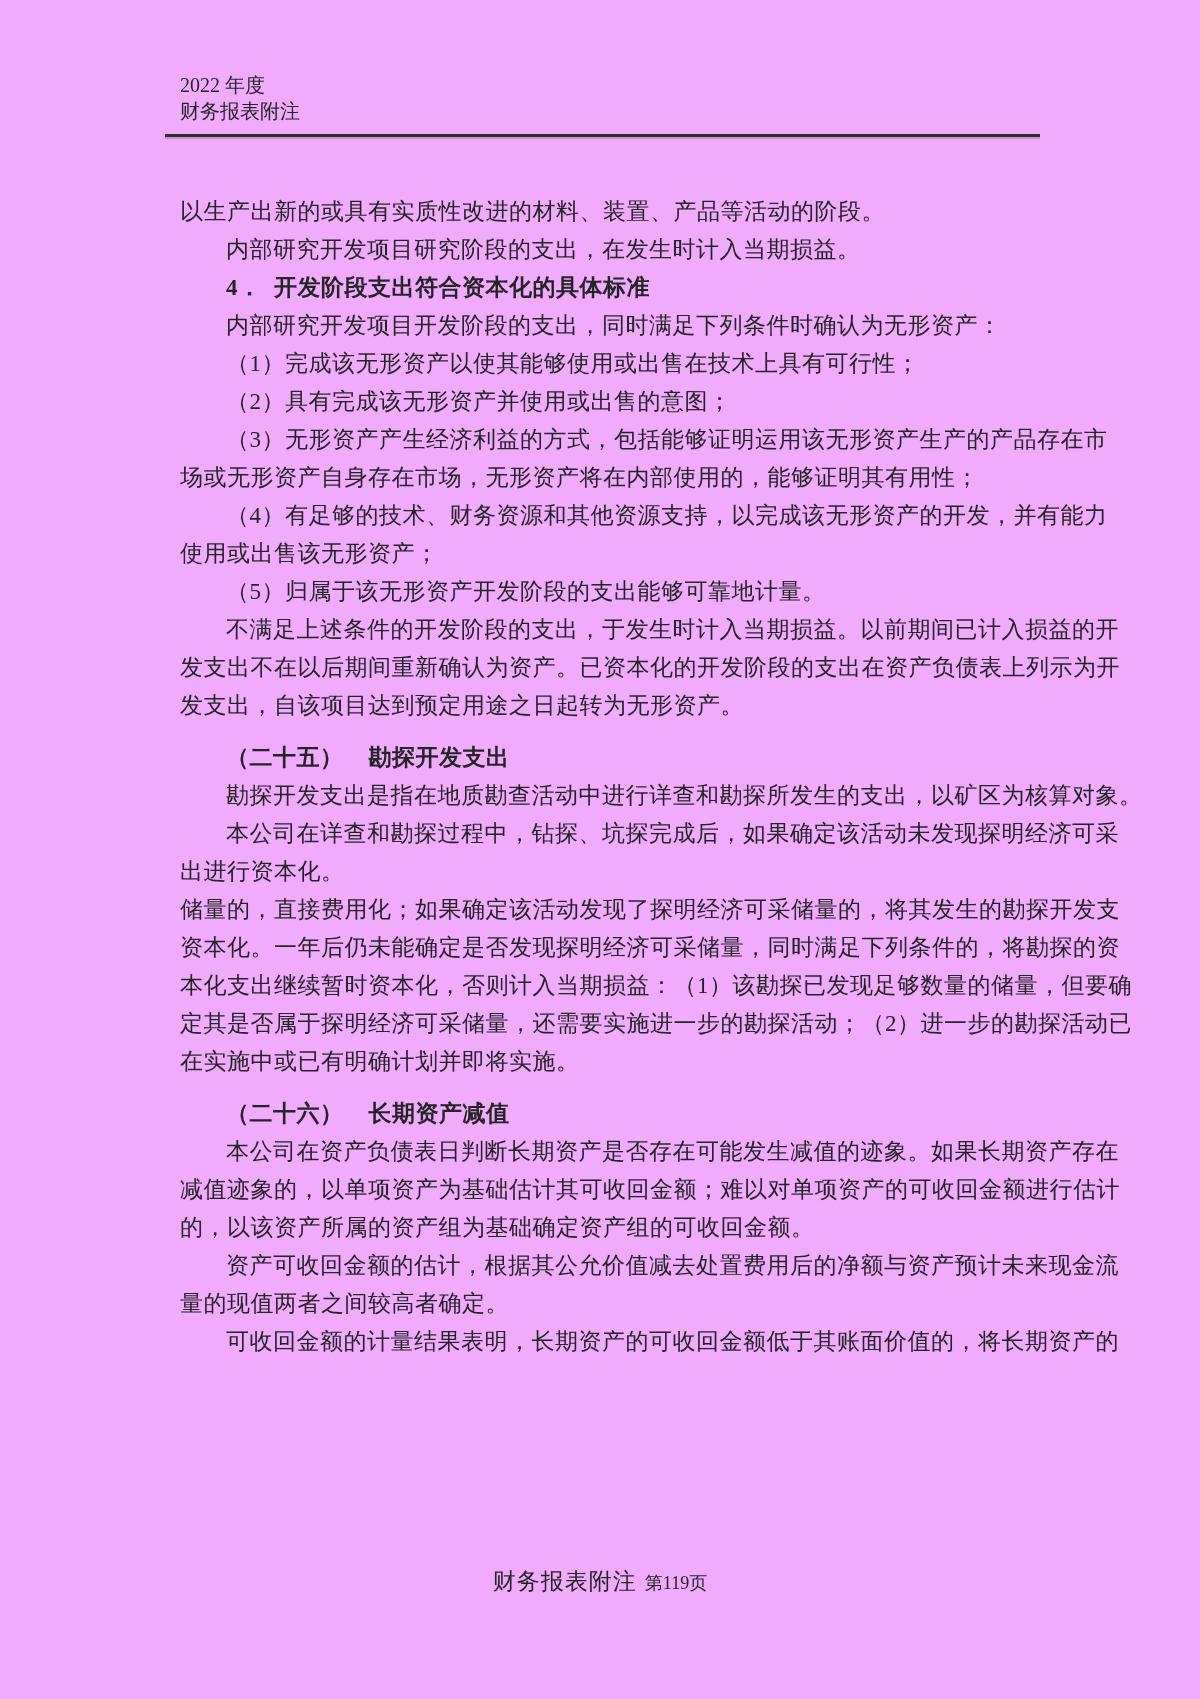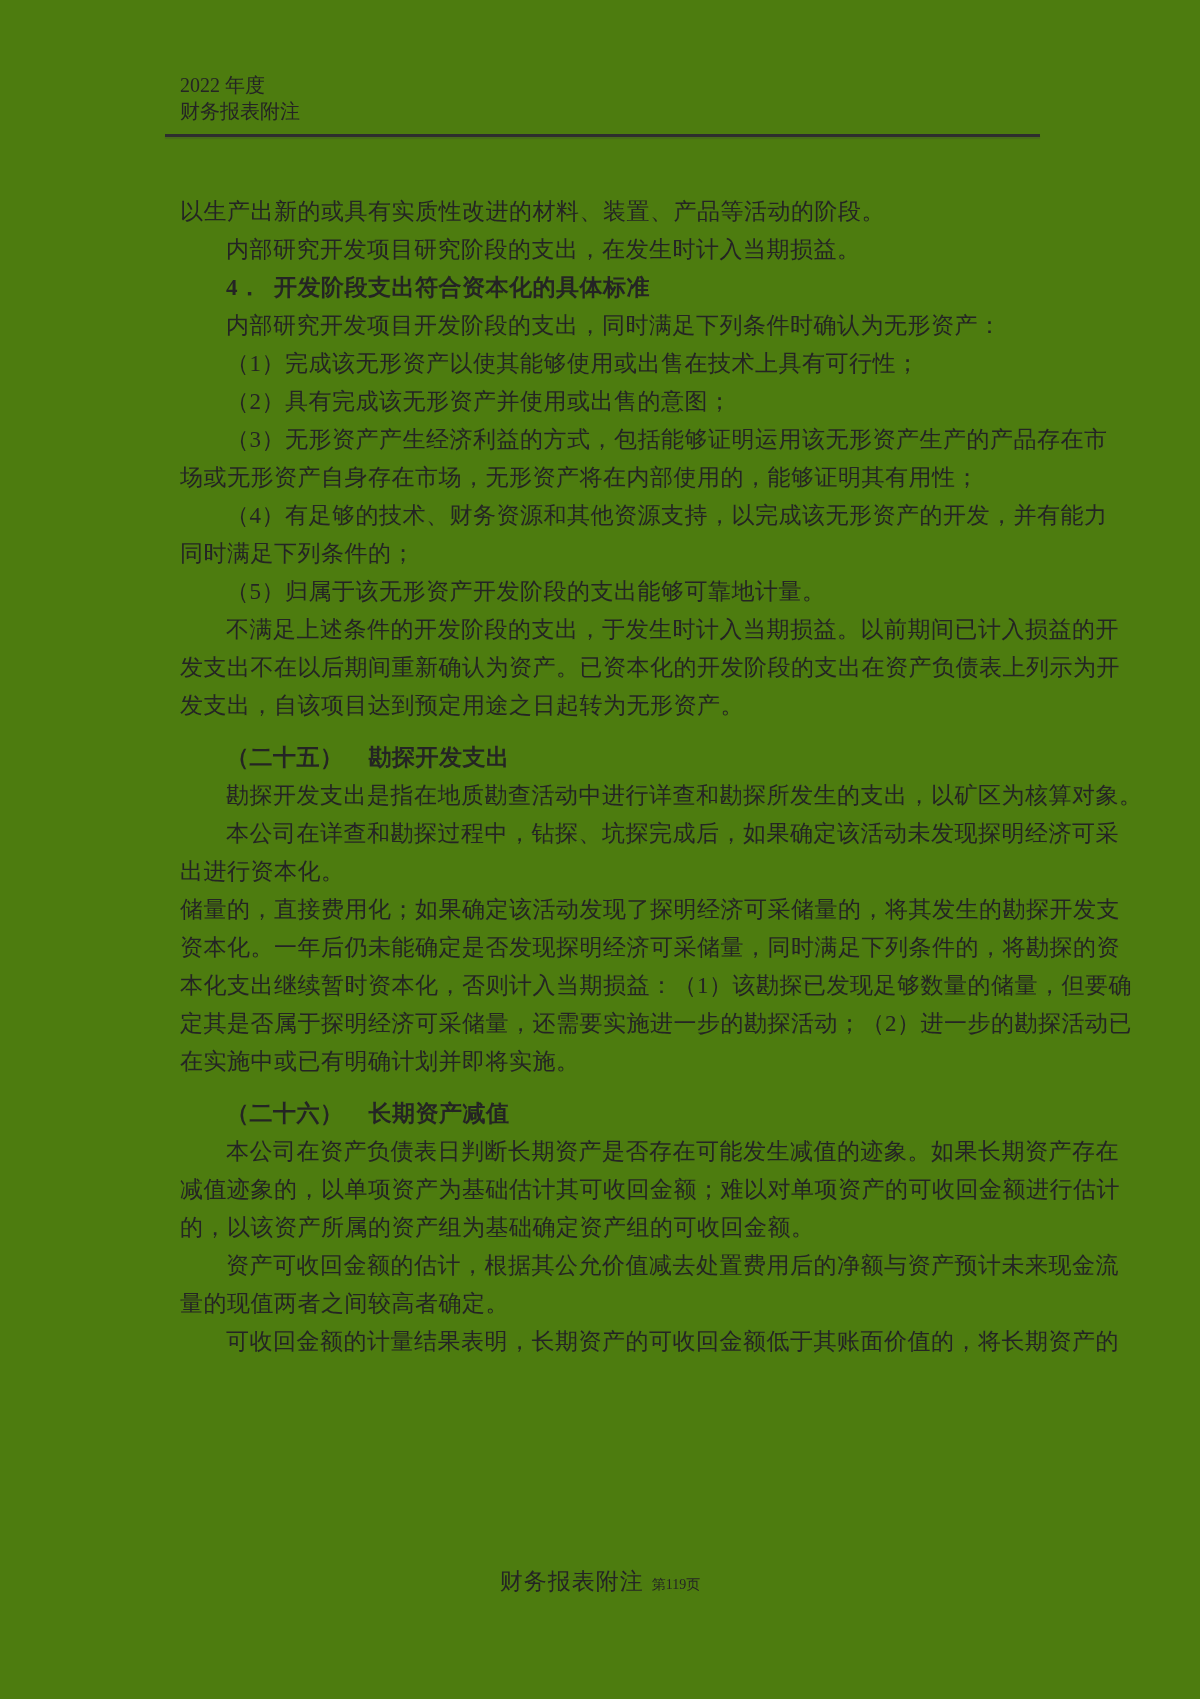--- a/index.html
+++ b/index.html
@@ -4,21 +4,21 @@
 <style>
   html, body {
     margin: 0;
     padding: 0;
     background: #e8e8e8;
   }
   .page {
     position: relative;
     width: 1200px;
     height: 1699px;
-    background: #4d7c0f;
+    background: #f0abfc;
     font-family: "Liberation Serif", "DejaVu Serif", serif;
     color: #242424;
     overflow: hidden;
     margin: 0 auto;
   }
   
   .header {
     position: absolute;
     left: 180px;
     top: 72px;
@@ -69,21 +69,21 @@
     left: 0;
     top: 1566px;
     width: 1200px;
     text-align: center;
   }
   .footer .f-title {
     font-size: 23px;
     letter-spacing: 1px;
   }
   .footer .f-page {
-    font-size: 14px;
+    font-size: 18px;
     margin-left: 4px;
   }
 </style>
 </head>
 <body>
 
 <div class="page">
 
   <div class="header">
     <span class="hline">2022 年度</span>
@@ -94,21 +94,21 @@
   <div class="content">
     <div class="line">以生产出新的或具有实质性改进的材料、装置、产品等活动的阶段。</div>
     <div class="line ind">内部研究开发项目研究阶段的支出，在发生时计入当期损益。</div>
     <div class="line ind heading">4．  开发阶段支出符合资本化的具体标准</div>
     <div class="line ind">内部研究开发项目开发阶段的支出，同时满足下列条件时确认为无形资产：</div>
     <div class="line ind">（1）完成该无形资产以使其能够使用或出售在技术上具有可行性；</div>
     <div class="line ind">（2）具有完成该无形资产并使用或出售的意图；</div>
     <div class="line ind">（3）无形资产产生经济利益的方式，包括能够证明运用该无形资产生产的产品存在市</div>
     <div class="line">场或无形资产自身存在市场，无形资产将在内部使用的，能够证明其有用性；</div>
     <div class="line ind">（4）有足够的技术、财务资源和其他资源支持，以完成该无形资产的开发，并有能力</div>
-    <div class="line">同时满足下列条件的；</div>
+    <div class="line">使用或出售该无形资产；</div>
     <div class="line ind">（5）归属于该无形资产开发阶段的支出能够可靠地计量。</div>
     <div class="line ind">不满足上述条件的开发阶段的支出，于发生时计入当期损益。以前期间已计入损益的开</div>
     <div class="line">发支出不在以后期间重新确认为资产。已资本化的开发阶段的支出在资产负债表上列示为开</div>
     <div class="line">发支出，自该项目达到预定用途之日起转为无形资产。</div>
     <div class="line ind heading gap">（二十五）    勘探开发支出</div>
     <div class="line ind">勘探开发支出是指在地质勘查活动中进行详查和勘探所发生的支出，以矿区为核算对象。</div>
     <div class="line ind">本公司在详查和勘探过程中，钻探、坑探完成后，如果确定该活动未发现探明经济可采</div>
     <div class="line">出进行资本化。</div>
     <div class="line">储量的，直接费用化；如果确定该活动发现了探明经济可采储量的，将其发生的勘探开发支</div>
     <div class="line">资本化。一年后仍未能确定是否发现探明经济可采储量，同时满足下列条件的，将勘探的资</div>

